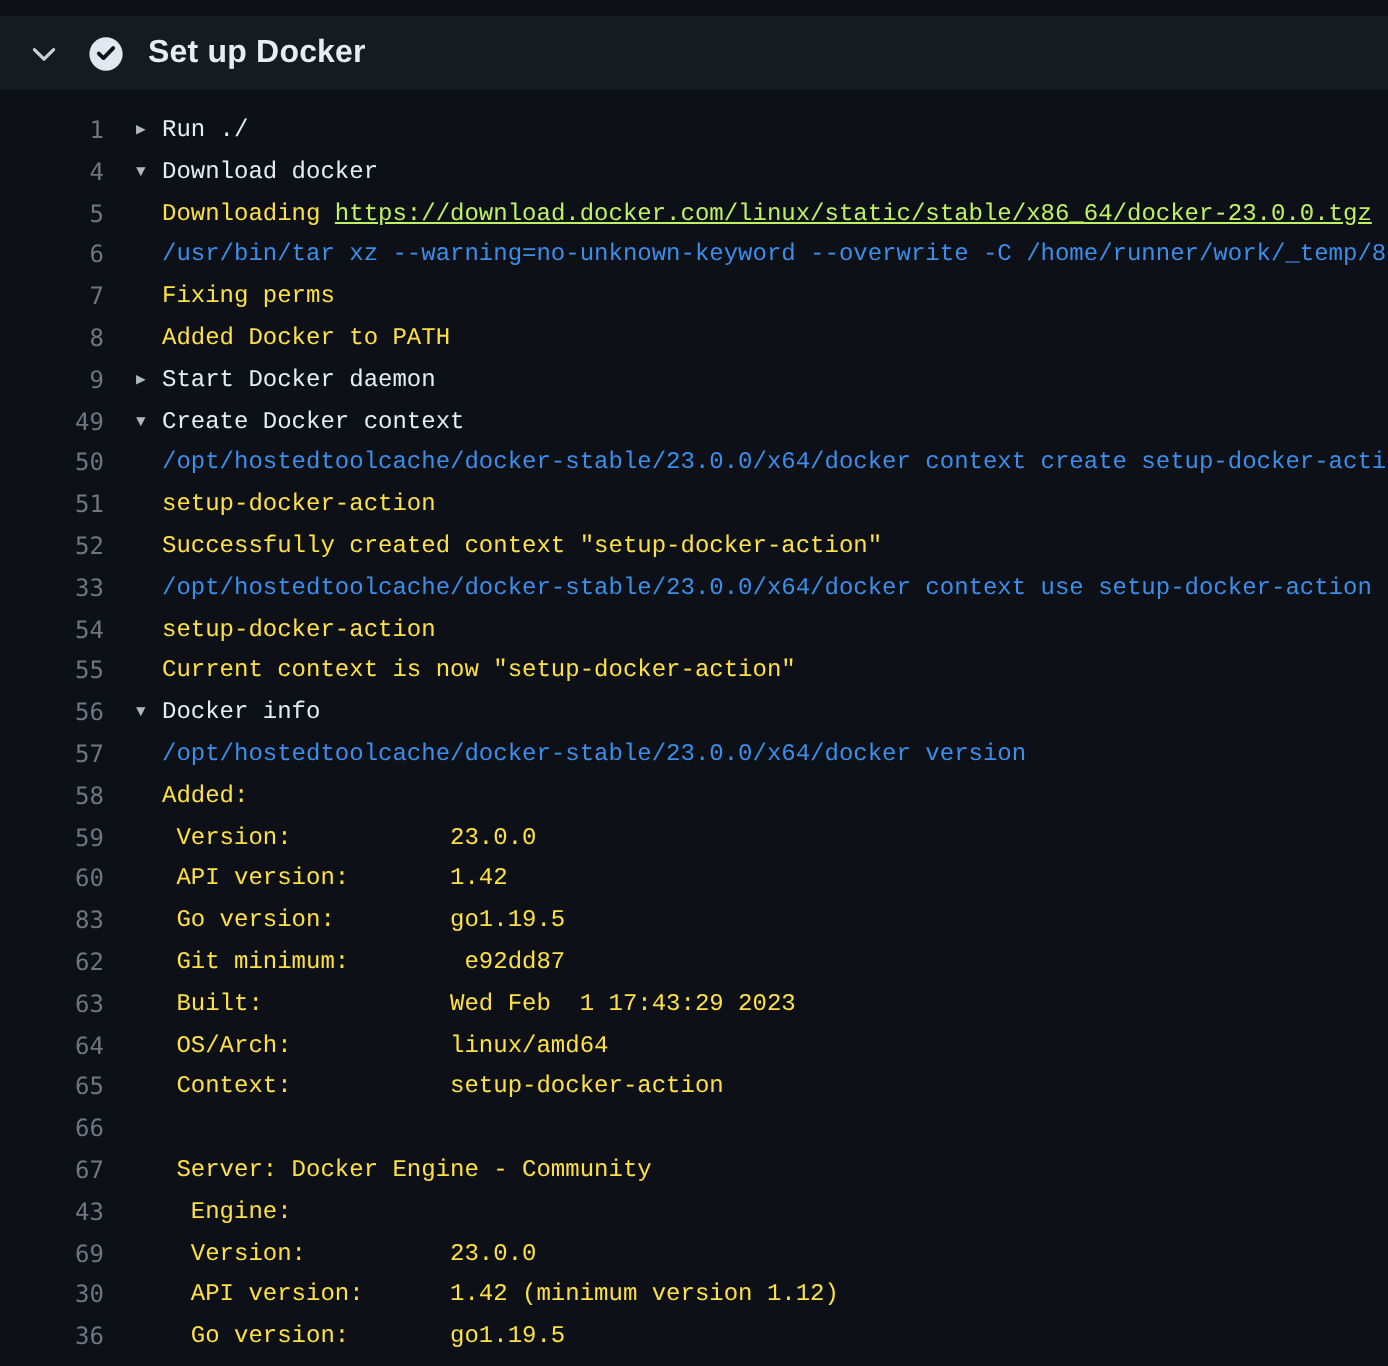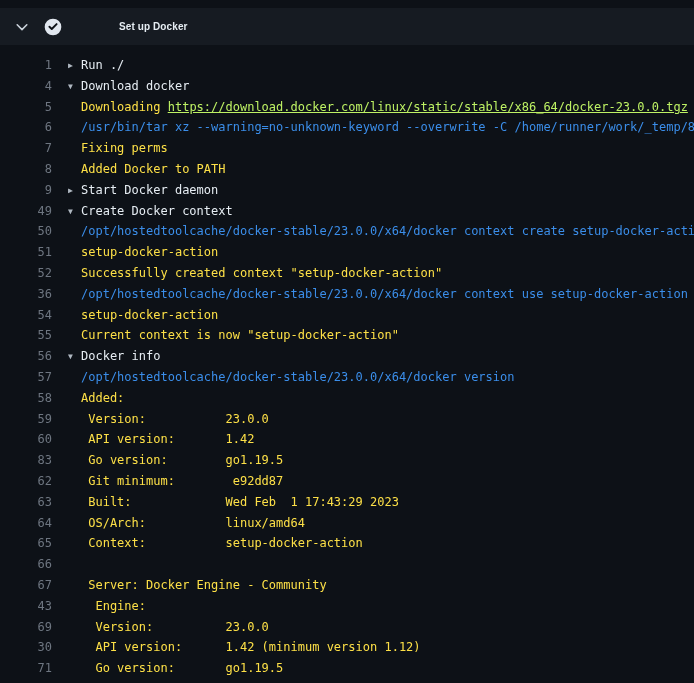--- a/index.html
+++ b/index.html
@@ -14,24 +14,23 @@
     background:#161b22;
     display:flex;
     align-items:center;
     padding:0 14px;
     cursor:pointer;
   }
   .chev { display:flex; align-items:center; margin-right:14px; cursor:pointer; }
   .badge { display:flex; align-items:center; margin-right:12px; }
   .step-title {
     color:#e6edf3;
-    font-size:10px;
+    font-size:16px;
     font-weight:600;
     letter-spacing:.1px;
-    margin-left:45px;
   }
   .log {
     padding-top:10px;
     font-family:"DejaVu Sans Mono","Liberation Mono", monospace;
     font-size:12px;
   }
   .row {
     display:flex;
     height:20.8px;
     line-height:20.8px;
@@ -45,20 +44,21 @@
     color:#6e7681;
     cursor:pointer;
     user-select:none;
   }
   .content {
     flex:1;
     padding-left:16px;
     white-space:pre;
     overflow:hidden;
     color:#c9d1d9;
+    font-family:Liberation Mono, monospace;
   }
   .arrow {
     display:inline-block;
     width:13px;
     font-size:8px;
     color:#afb8c1;
     vertical-align:1px;
     cursor:pointer;
   }
   .indent { display:inline-block; width:13px; }
@@ -96,33 +96,33 @@
     <div class="row group-row"><span class="num">4</span><span class="content"><span class="arrow">▼</span><span class="group-text">Download docker</span></span></div>
     <div class="row"><span class="num">5</span><span class="content"><span class="indent"></span><span class="output">Downloading </span><span class="link">https://download.docker.com/linux/static/stable/x86_64/docker-23.0.0.tgz</span></span></div>
     <div class="row"><span class="num">6</span><span class="content"><span class="indent"></span><span class="command">/usr/bin/tar xz --warning=no-unknown-keyword --overwrite -C /home/runner/work/_temp/8c9</span></span></div>
     <div class="row"><span class="num">7</span><span class="content"><span class="indent"></span><span class="output">Fixing perms</span></span></div>
     <div class="row"><span class="num">8</span><span class="content"><span class="indent"></span><span class="output">Added Docker to PATH</span></span></div>
     <div class="row group-row"><span class="num">9</span><span class="content"><span class="arrow">▶</span><span class="group-text">Start Docker daemon</span></span></div>
     <div class="row group-row"><span class="num">49</span><span class="content"><span class="arrow">▼</span><span class="group-text">Create Docker context</span></span></div>
     <div class="row"><span class="num">50</span><span class="content"><span class="indent"></span><span class="command">/opt/hostedtoolcache/docker-stable/23.0.0/x64/docker context create setup-docker-action</span></span></div>
     <div class="row"><span class="num">51</span><span class="content"><span class="indent"></span><span class="output">setup-docker-action</span></span></div>
     <div class="row"><span class="num">52</span><span class="content"><span class="indent"></span><span class="output">Successfully created context "setup-docker-action"</span></span></div>
-    <div class="row"><span class="num">36</span><span class="content"><span class="indent"></span><span class="command">/opt/hostedtoolcache/docker-stable/23.0.0/x64/docker context use setup-docker-action</span></span></div>
+    <div class="row"><span class="num">33</span><span class="content"><span class="indent"></span><span class="command">/opt/hostedtoolcache/docker-stable/23.0.0/x64/docker context use setup-docker-action</span></span></div>
     <div class="row"><span class="num">54</span><span class="content"><span class="indent"></span><span class="output">setup-docker-action</span></span></div>
     <div class="row"><span class="num">55</span><span class="content"><span class="indent"></span><span class="output">Current context is now "setup-docker-action"</span></span></div>
     <div class="row group-row"><span class="num">56</span><span class="content"><span class="arrow">▼</span><span class="group-text">Docker info</span></span></div>
     <div class="row"><span class="num">57</span><span class="content"><span class="indent"></span><span class="command">/opt/hostedtoolcache/docker-stable/23.0.0/x64/docker version</span></span></div>
     <div class="row"><span class="num">58</span><span class="content"><span class="indent"></span><span class="output">Added:</span></span></div>
     <div class="row"><span class="num">59</span><span class="content"><span class="indent"></span><span class="output"> Version:           23.0.0</span></span></div>
     <div class="row"><span class="num">60</span><span class="content"><span class="indent"></span><span class="output"> API version:       1.42</span></span></div>
     <div class="row"><span class="num">83</span><span class="content"><span class="indent"></span><span class="output"> Go version:        go1.19.5</span></span></div>
     <div class="row"><span class="num">62</span><span class="content"><span class="indent"></span><span class="output"> Git minimum:        e92dd87</span></span></div>
     <div class="row"><span class="num">63</span><span class="content"><span class="indent"></span><span class="output"> Built:             Wed Feb  1 17:43:29 2023</span></span></div>
     <div class="row"><span class="num">64</span><span class="content"><span class="indent"></span><span class="output"> OS/Arch:           linux/amd64</span></span></div>
     <div class="row"><span class="num">65</span><span class="content"><span class="indent"></span><span class="output"> Context:           setup-docker-action</span></span></div>
     <div class="row"><span class="num">66</span><span class="content"><span class="indent"></span><span class="blank"></span></span></div>
     <div class="row"><span class="num">67</span><span class="content"><span class="indent"></span><span class="output"> Server: Docker Engine - Community</span></span></div>
     <div class="row"><span class="num">43</span><span class="content"><span class="indent"></span><span class="output">  Engine:</span></span></div>
     <div class="row"><span class="num">69</span><span class="content"><span class="indent"></span><span class="output">  Version:          23.0.0</span></span></div>
     <div class="row"><span class="num">30</span><span class="content"><span class="indent"></span><span class="output">  API version:      1.42 (minimum version 1.12)</span></span></div>
-    <div class="row"><span class="num">71</span><span class="content"><span class="indent"></span><span class="output">  Go version:       go1.19.5</span></span></div>
+    <div class="row"><span class="num">36</span><span class="content"><span class="indent"></span><span class="output">  Go version:       go1.19.5</span></span></div>
     <div class="row"><span class="num">72</span><span class="content"><span class="indent"></span><span class="output">  Git commit:       d7573ab</span></span></div>
   </div>
 
 </body></html>

